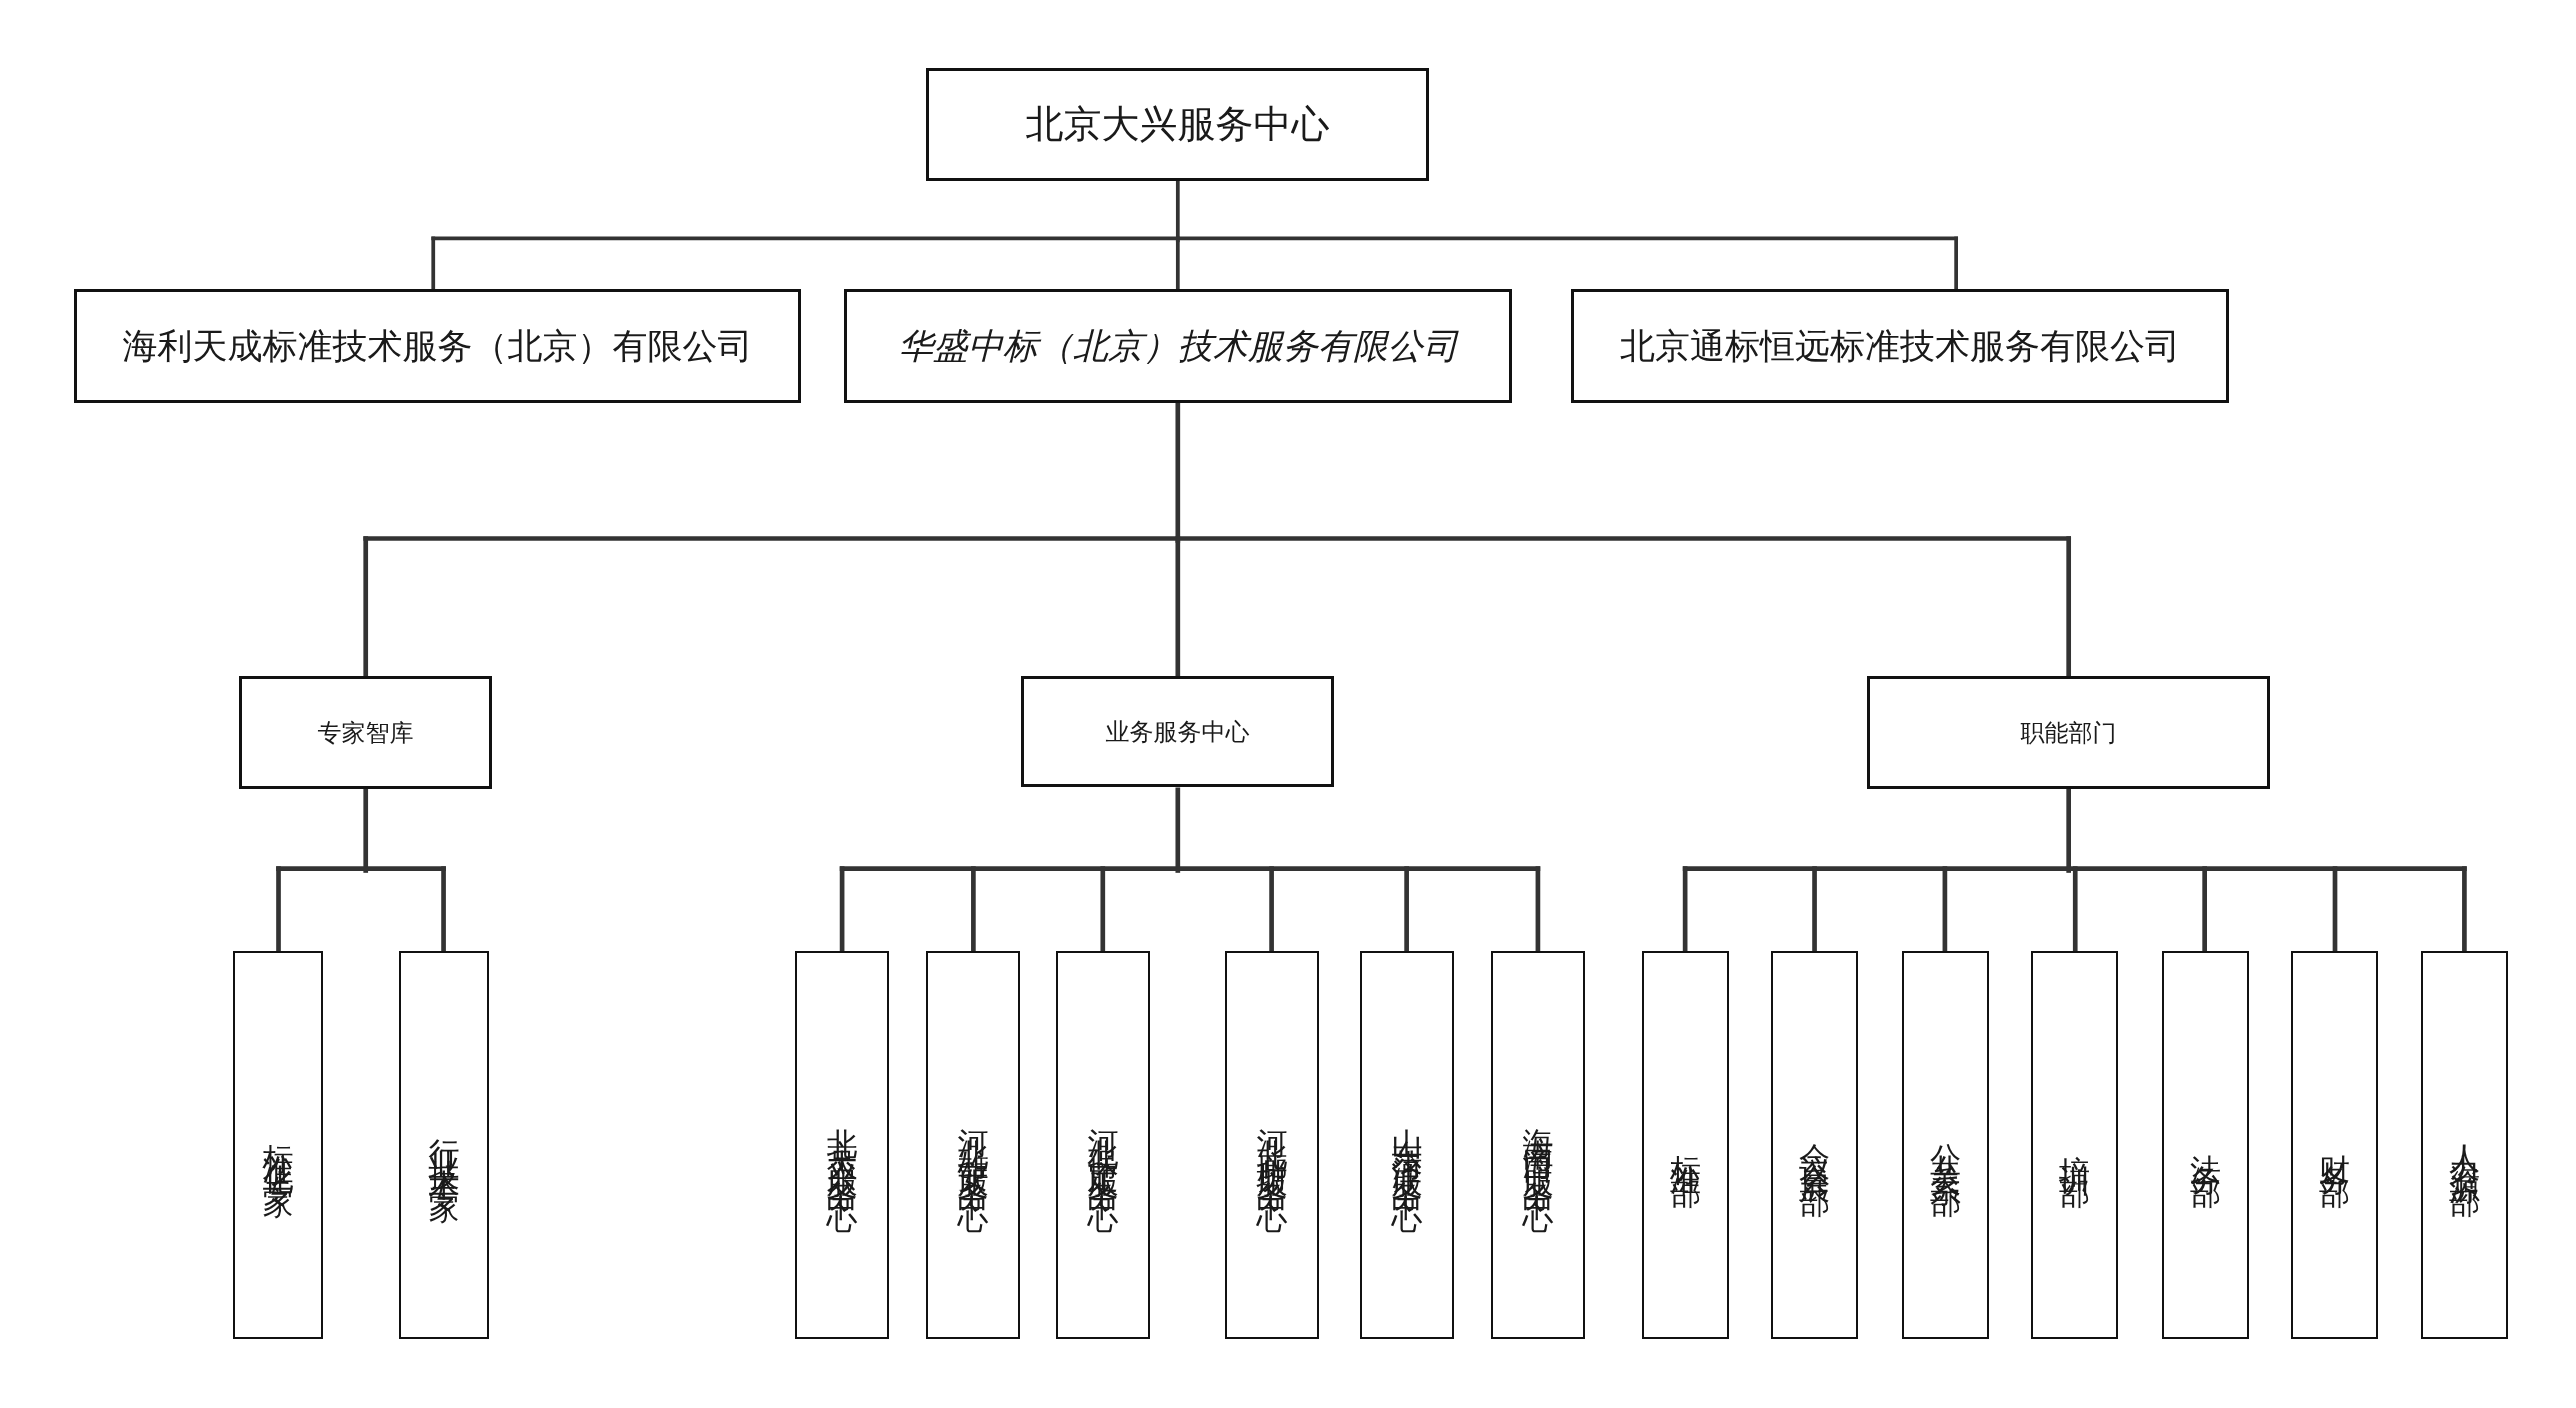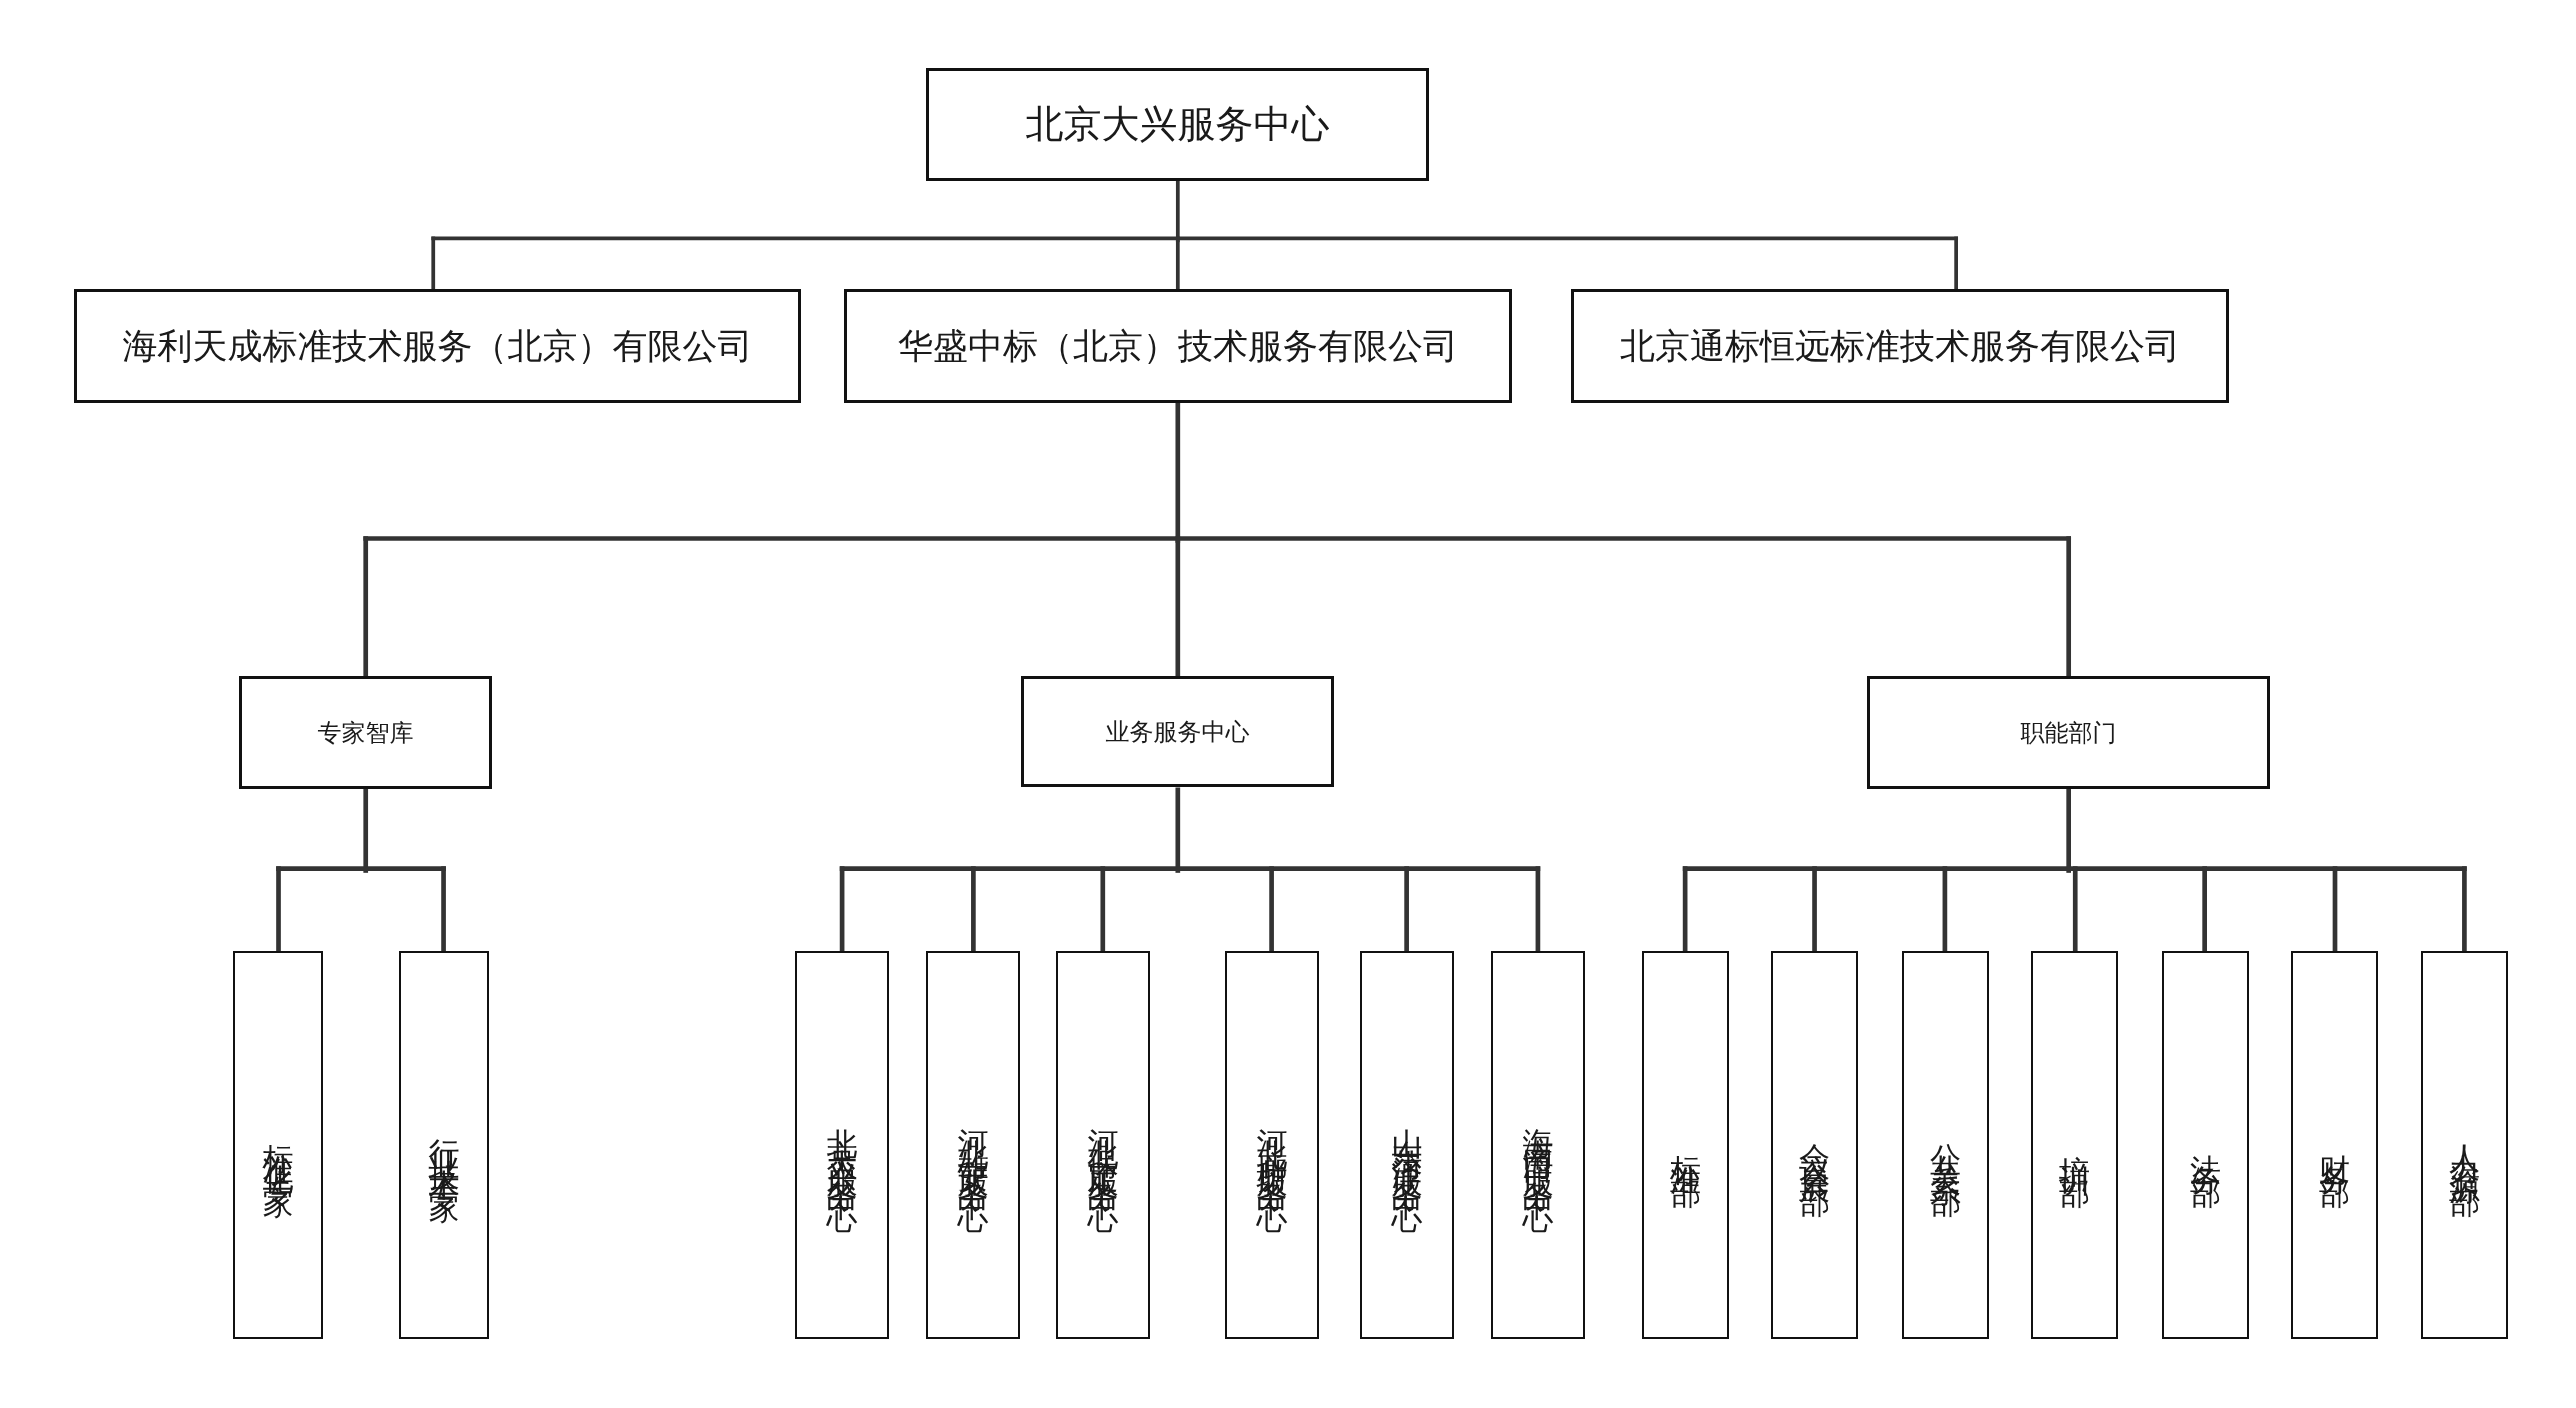--- a/index.html
+++ b/index.html
@@ -102,21 +102,21 @@
     </g>
   </svg>
 
   <div class="box lvl1" style="left:926px; top:68px; width:503px; height:113px;">
     <span class="htext">北京大兴服务中心</span>
   </div>
 
   <div class="box lvl2" style="left:74px; top:289px; width:727px; height:114px;">
     <span class="htext">海利天成标准技术服务（北京）有限公司</span>
   </div>
-  <div class="box lvl2" style="left:844px; top:289px; width:668px; height:114px;">
+  <div class="box lvl2" style="left:844px; top:289px; width:668px; height:114px;font-style:italic;">
     <span class="htext">华盛中标（北京）技术服务有限公司</span>
   </div>
   <div class="box lvl2" style="left:1571px; top:289px; width:658px; height:114px;justify-content:center;">
     <span class="htext">北京通标恒远标准技术服务有限公司</span>
   </div>
 
   <div class="box lvl3" style="left:239px; top:676px; width:253px; height:113px;">
     <span class="htext">专家智库</span>
   </div>
   <div class="box lvl3" style="left:1021px; top:676px; width:313px; height:111px;">

